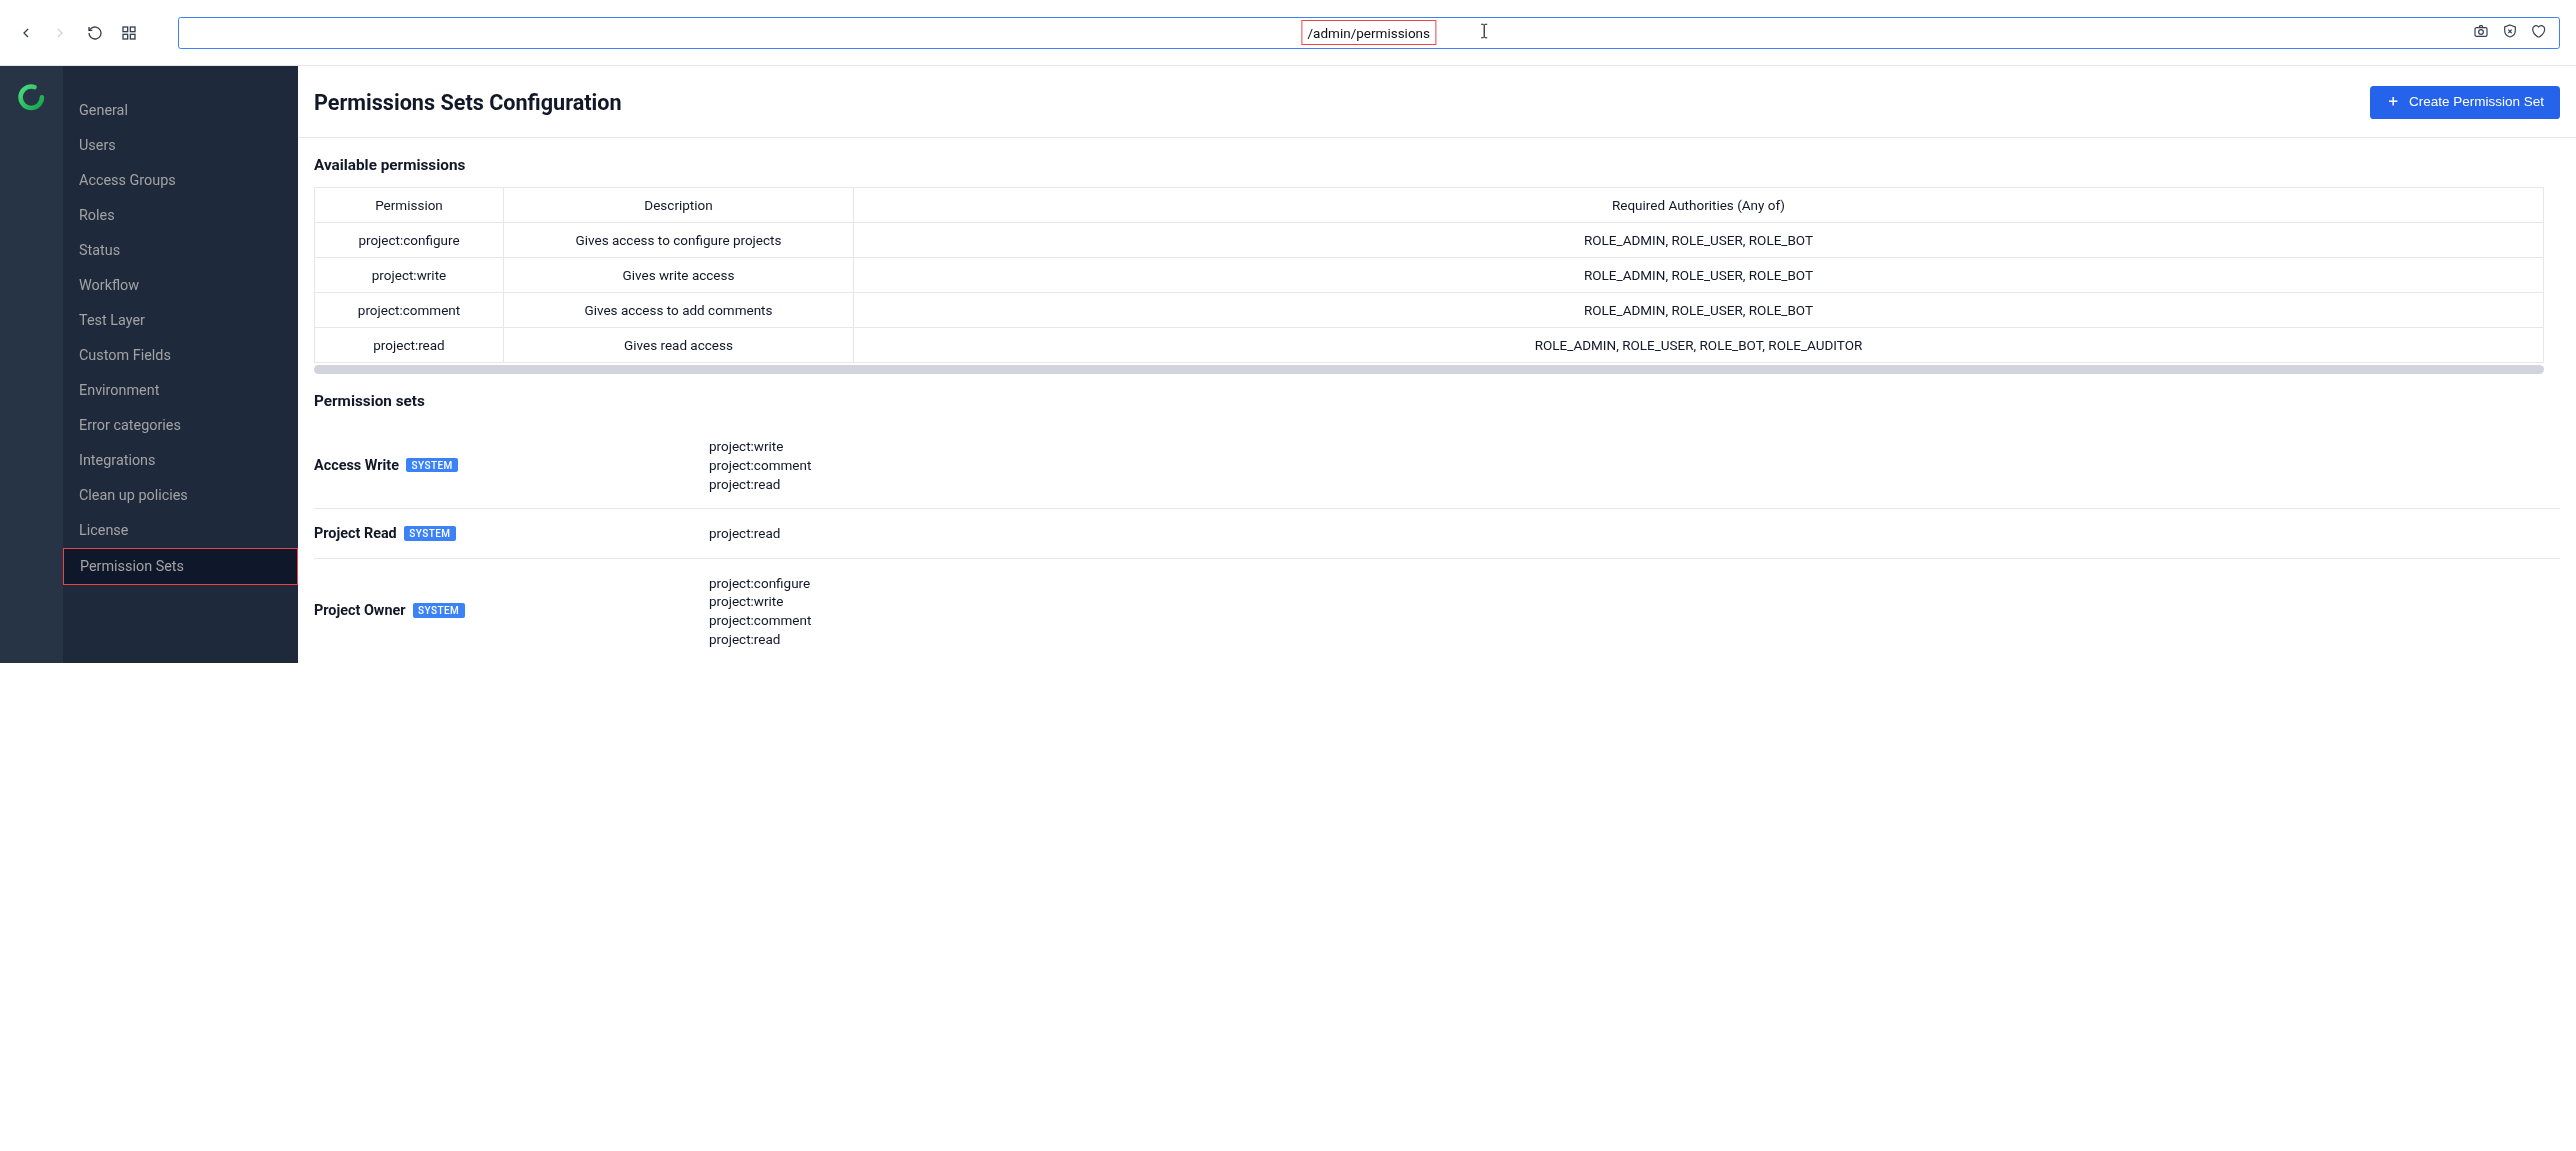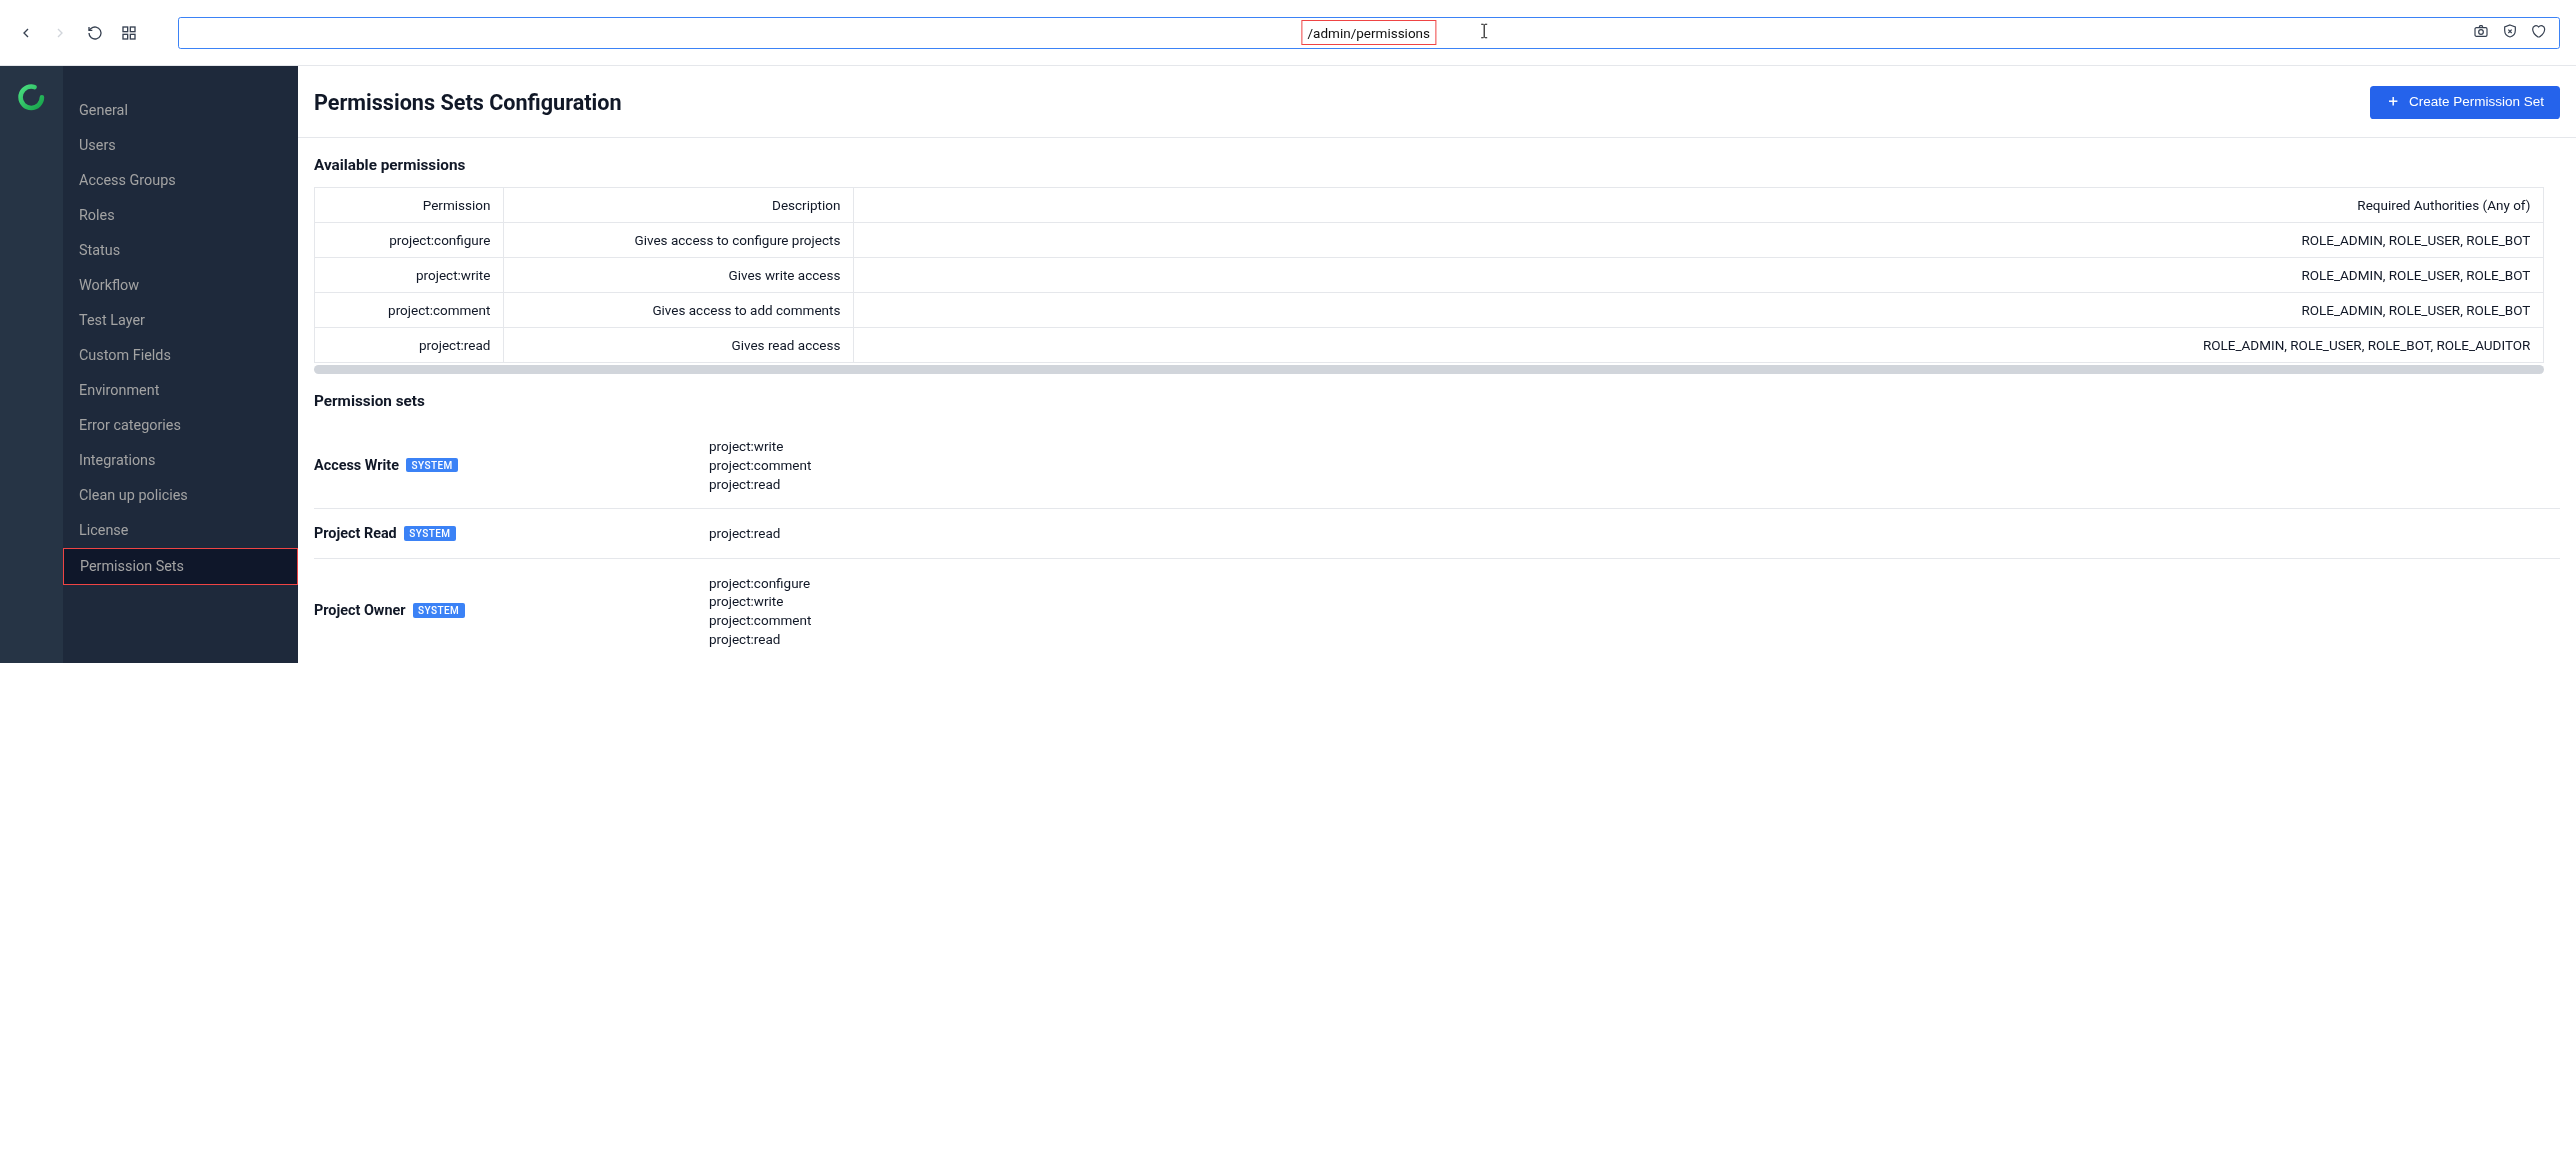--- a/index.html
+++ b/index.html
@@ -128,21 +128,21 @@
   font-weight: 700;
   font-size: 15.3px;
   margin-bottom: 12.6px;
 }
 table {
   width: 100%;
   border-collapse: collapse;
   font-size: 13.5px;
 }
 th, td {
-  text-align: right;
+  text-align: center;
   padding: 9px 12.6px;
   border: 0.9px solid #e5e7eb;
 }
 th { font-weight: 400; }
 .scroll-track {
   height: 9px;
   background: #d1d5db;
   border-radius: 4.5px;
   margin-top: 1.8px;
 }

